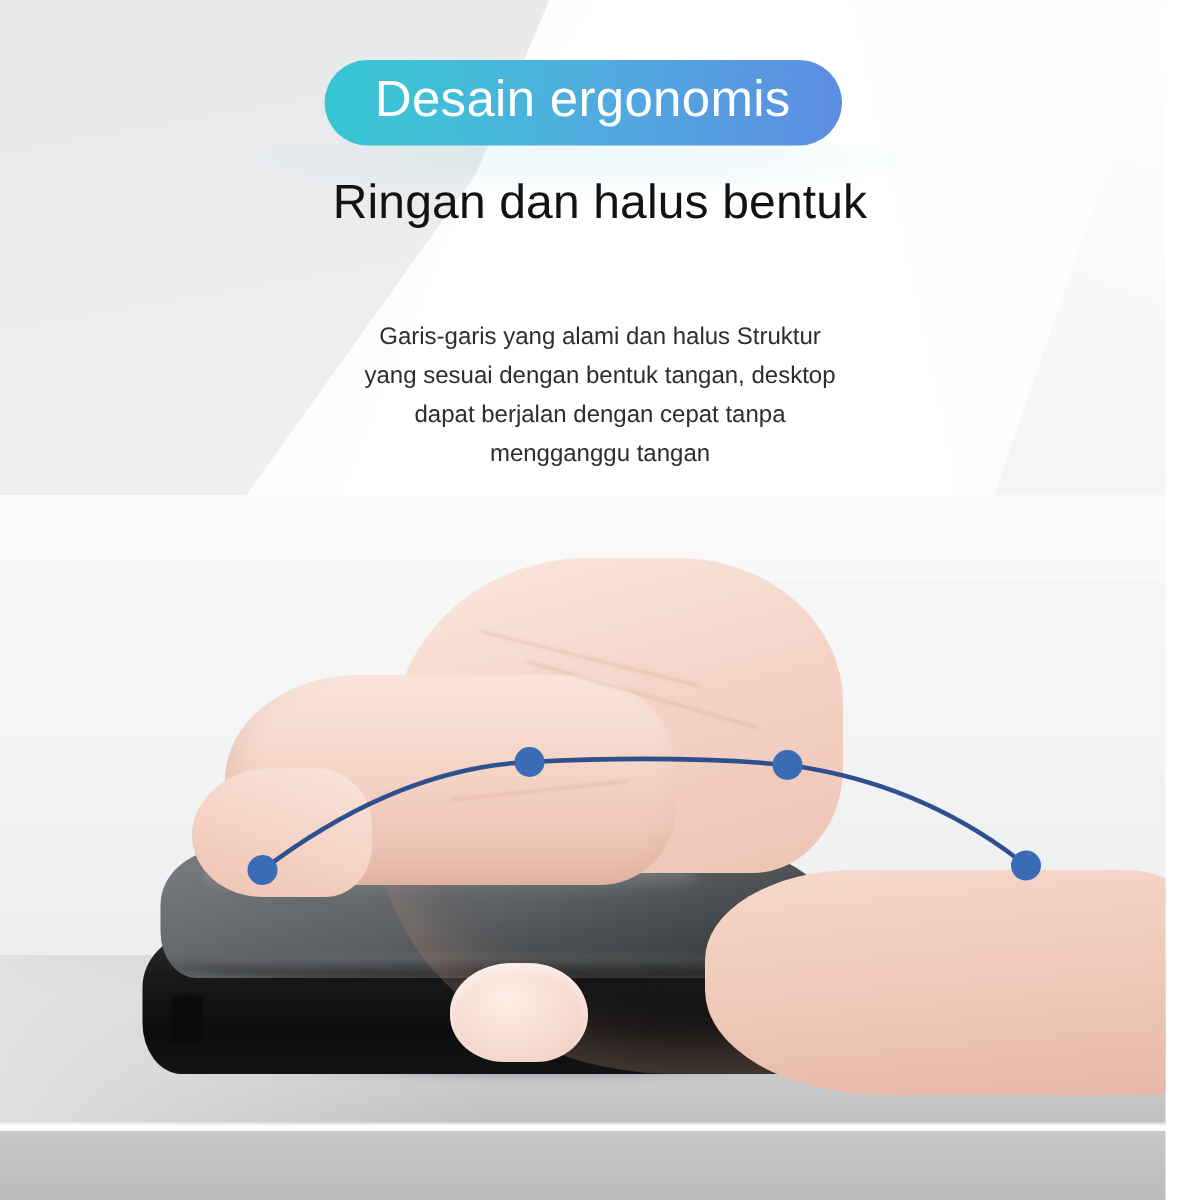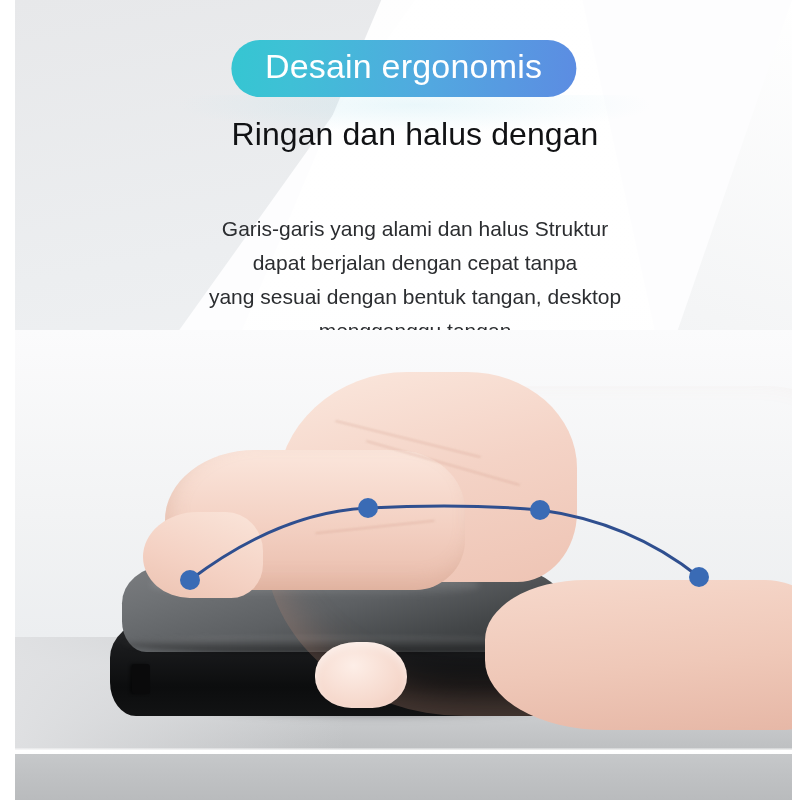--- a/index.html
+++ b/index.html
@@ -11,21 +11,20 @@
   body {
     font-family: "Liberation Sans", sans-serif;
   }
 
   #poster {
     position: relative;
     width: 777px;
     height: 800px;
     overflow: hidden;
     background: #ffffff;
-    margin-left: 15px;
     -webkit-font-smoothing: antialiased;
   }
 
   
   .bg-base {
     position: absolute;
     inset: 0;
     background: #fdfdfe;
   }
   .bg-wedge-left {
@@ -87,21 +86,21 @@
   }
   .headline div { white-space: nowrap; }
 
   .subcopy {
     position: absolute;
     left: 0;
     top: 212px;
     width: 800px;
     text-align: center;
     color: #2b2d30;
-    font-size: 21px;
+    font-size: 16px;
     line-height: 1.62;
     letter-spacing: 0px;
     font-weight: 400;
   }
   .subcopy div { white-space: nowrap; }
 
   
   .photo {
     position: absolute;
     left: 0;
@@ -265,27 +264,27 @@
 
   <div class="bg-base"></div>
   <div class="bg-wedge-left"></div>
   <div class="bg-wedge-right"></div>
   <div class="bg-ray"></div>
   <div class="bg-tint"></div>
 
   <div class="badge">Desain ergonomis</div>
 
   <div class="headline">
-    <div>Ringan dan halus dengan</div>
+    <div>Ringan dan halus bentuk</div>
   </div>
 
   <div class="subcopy">
     <div>Garis-garis yang alami dan halus Struktur</div>
+    <div>yang sesuai dengan bentuk tangan, desktop</div>
     <div>dapat berjalan dengan cepat tanpa</div>
-    <div>yang sesuai dengan bentuk tangan, desktop</div>
     <div>mengganggu tangan</div>
   </div>
 
   <div class="photo">
     <div class="desk-back"></div>
     <div class="desk-top"></div>
     <div class="desk-top-left-fade"></div>
     <div class="desk-highlight"></div>
     <div class="desk-front"></div>
 

